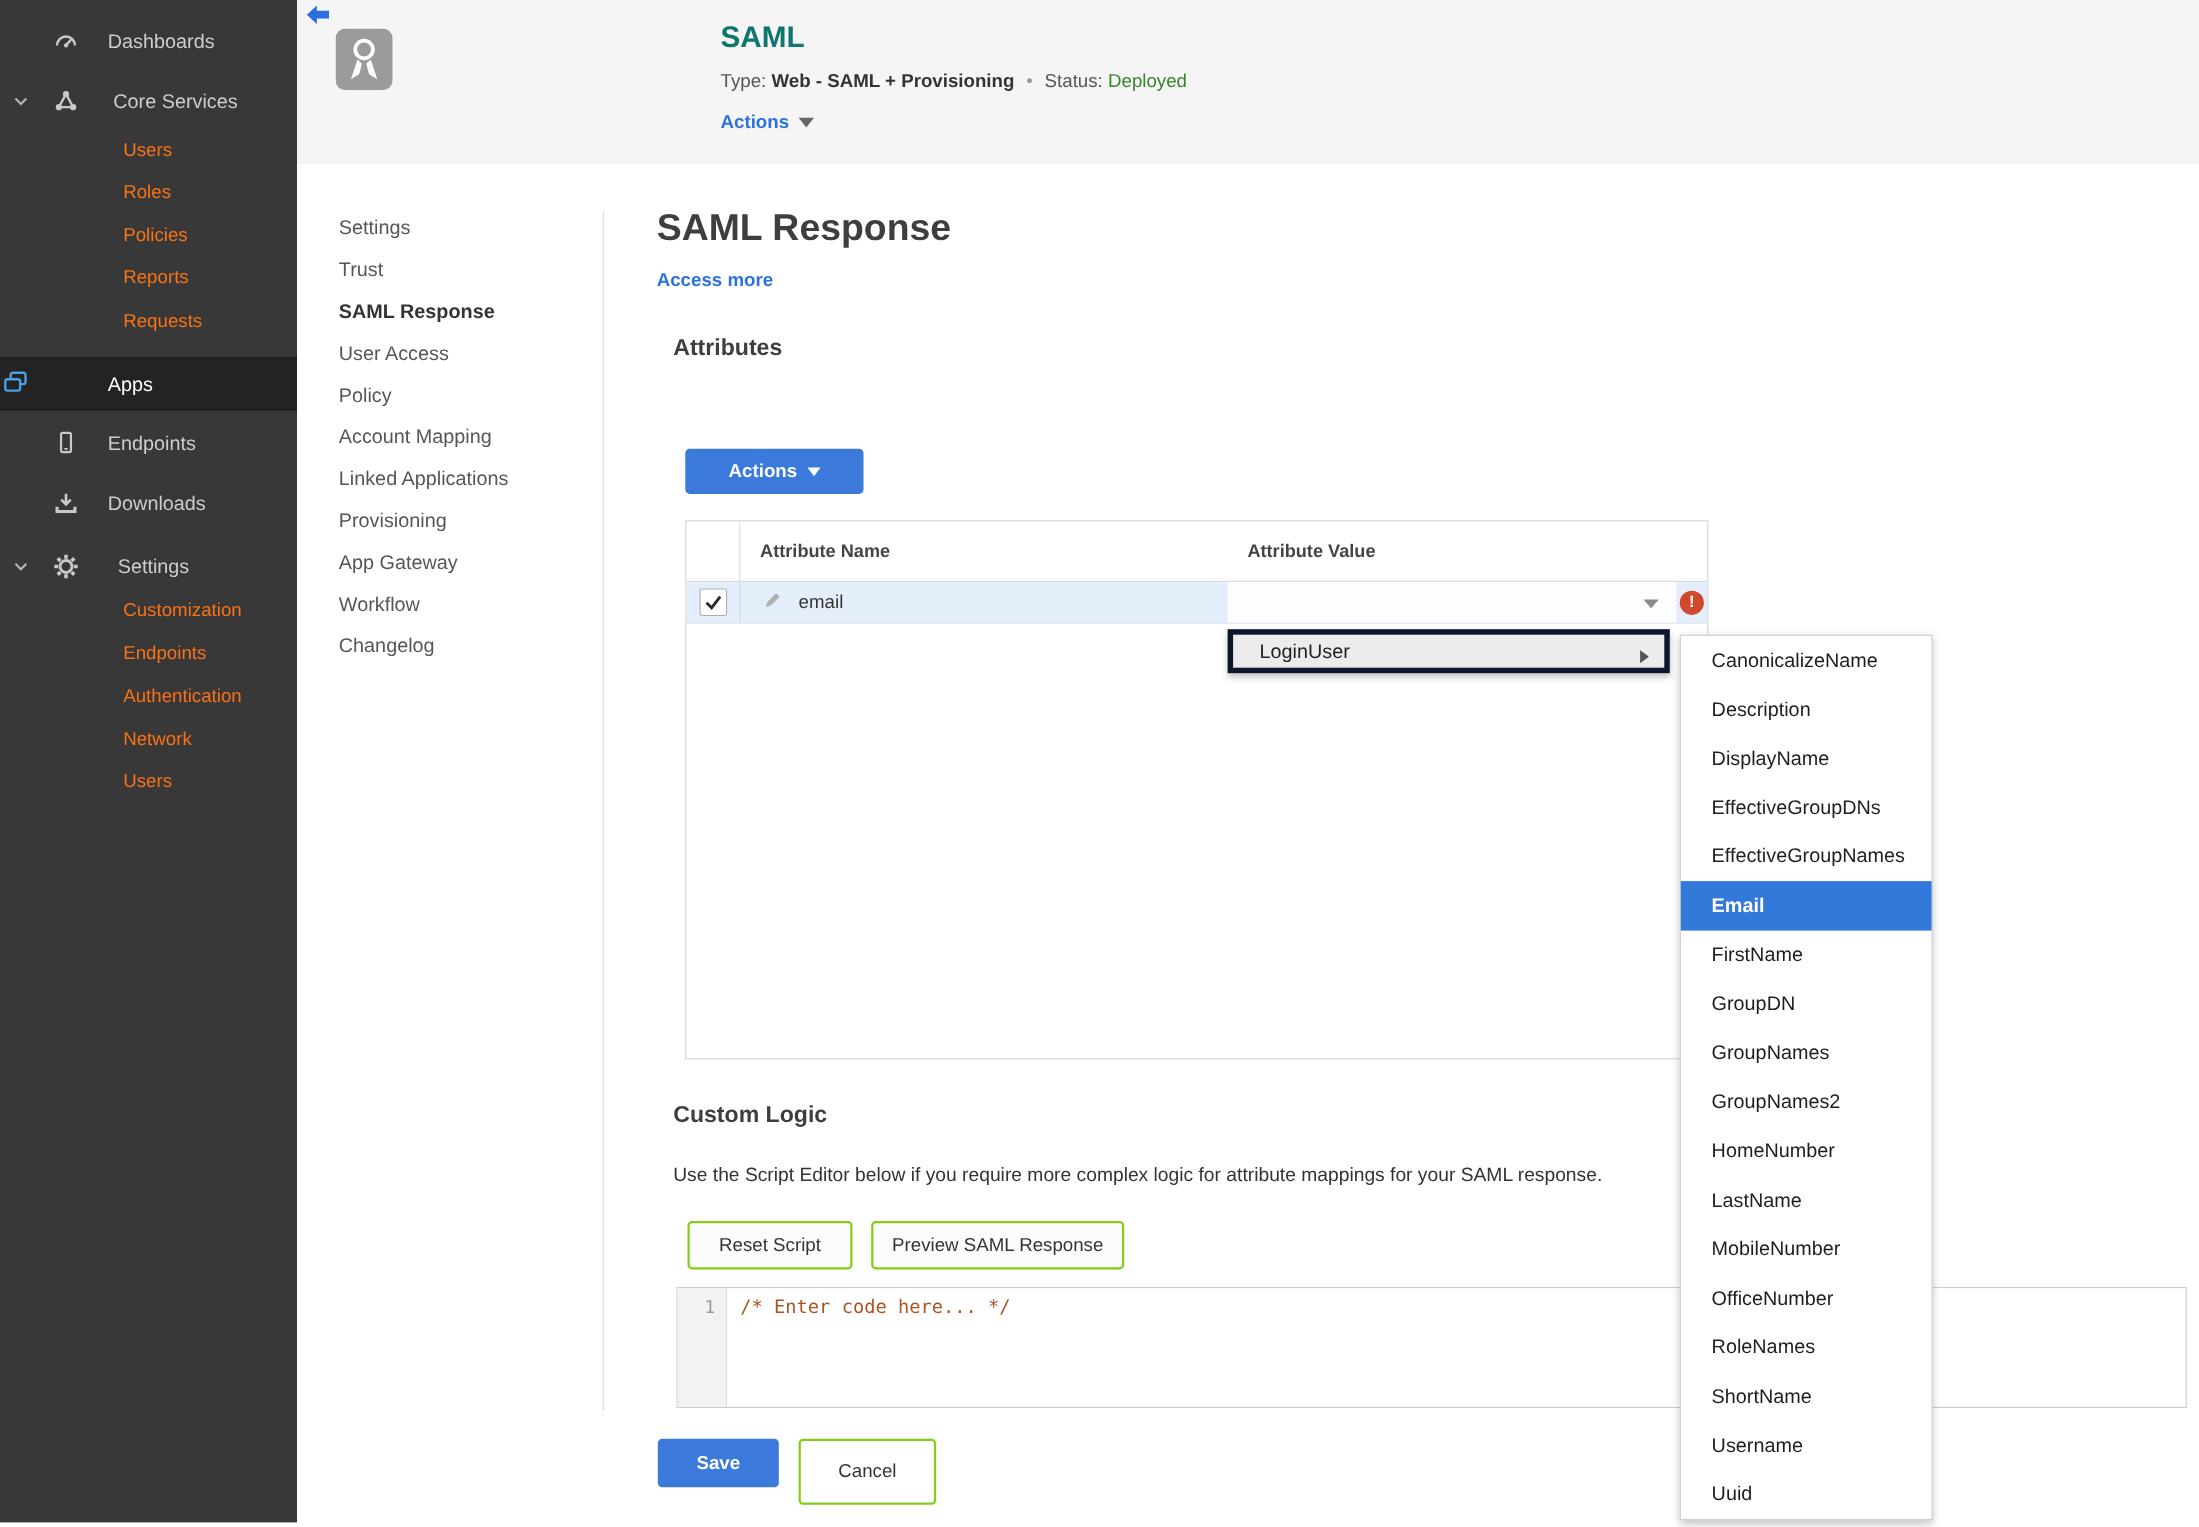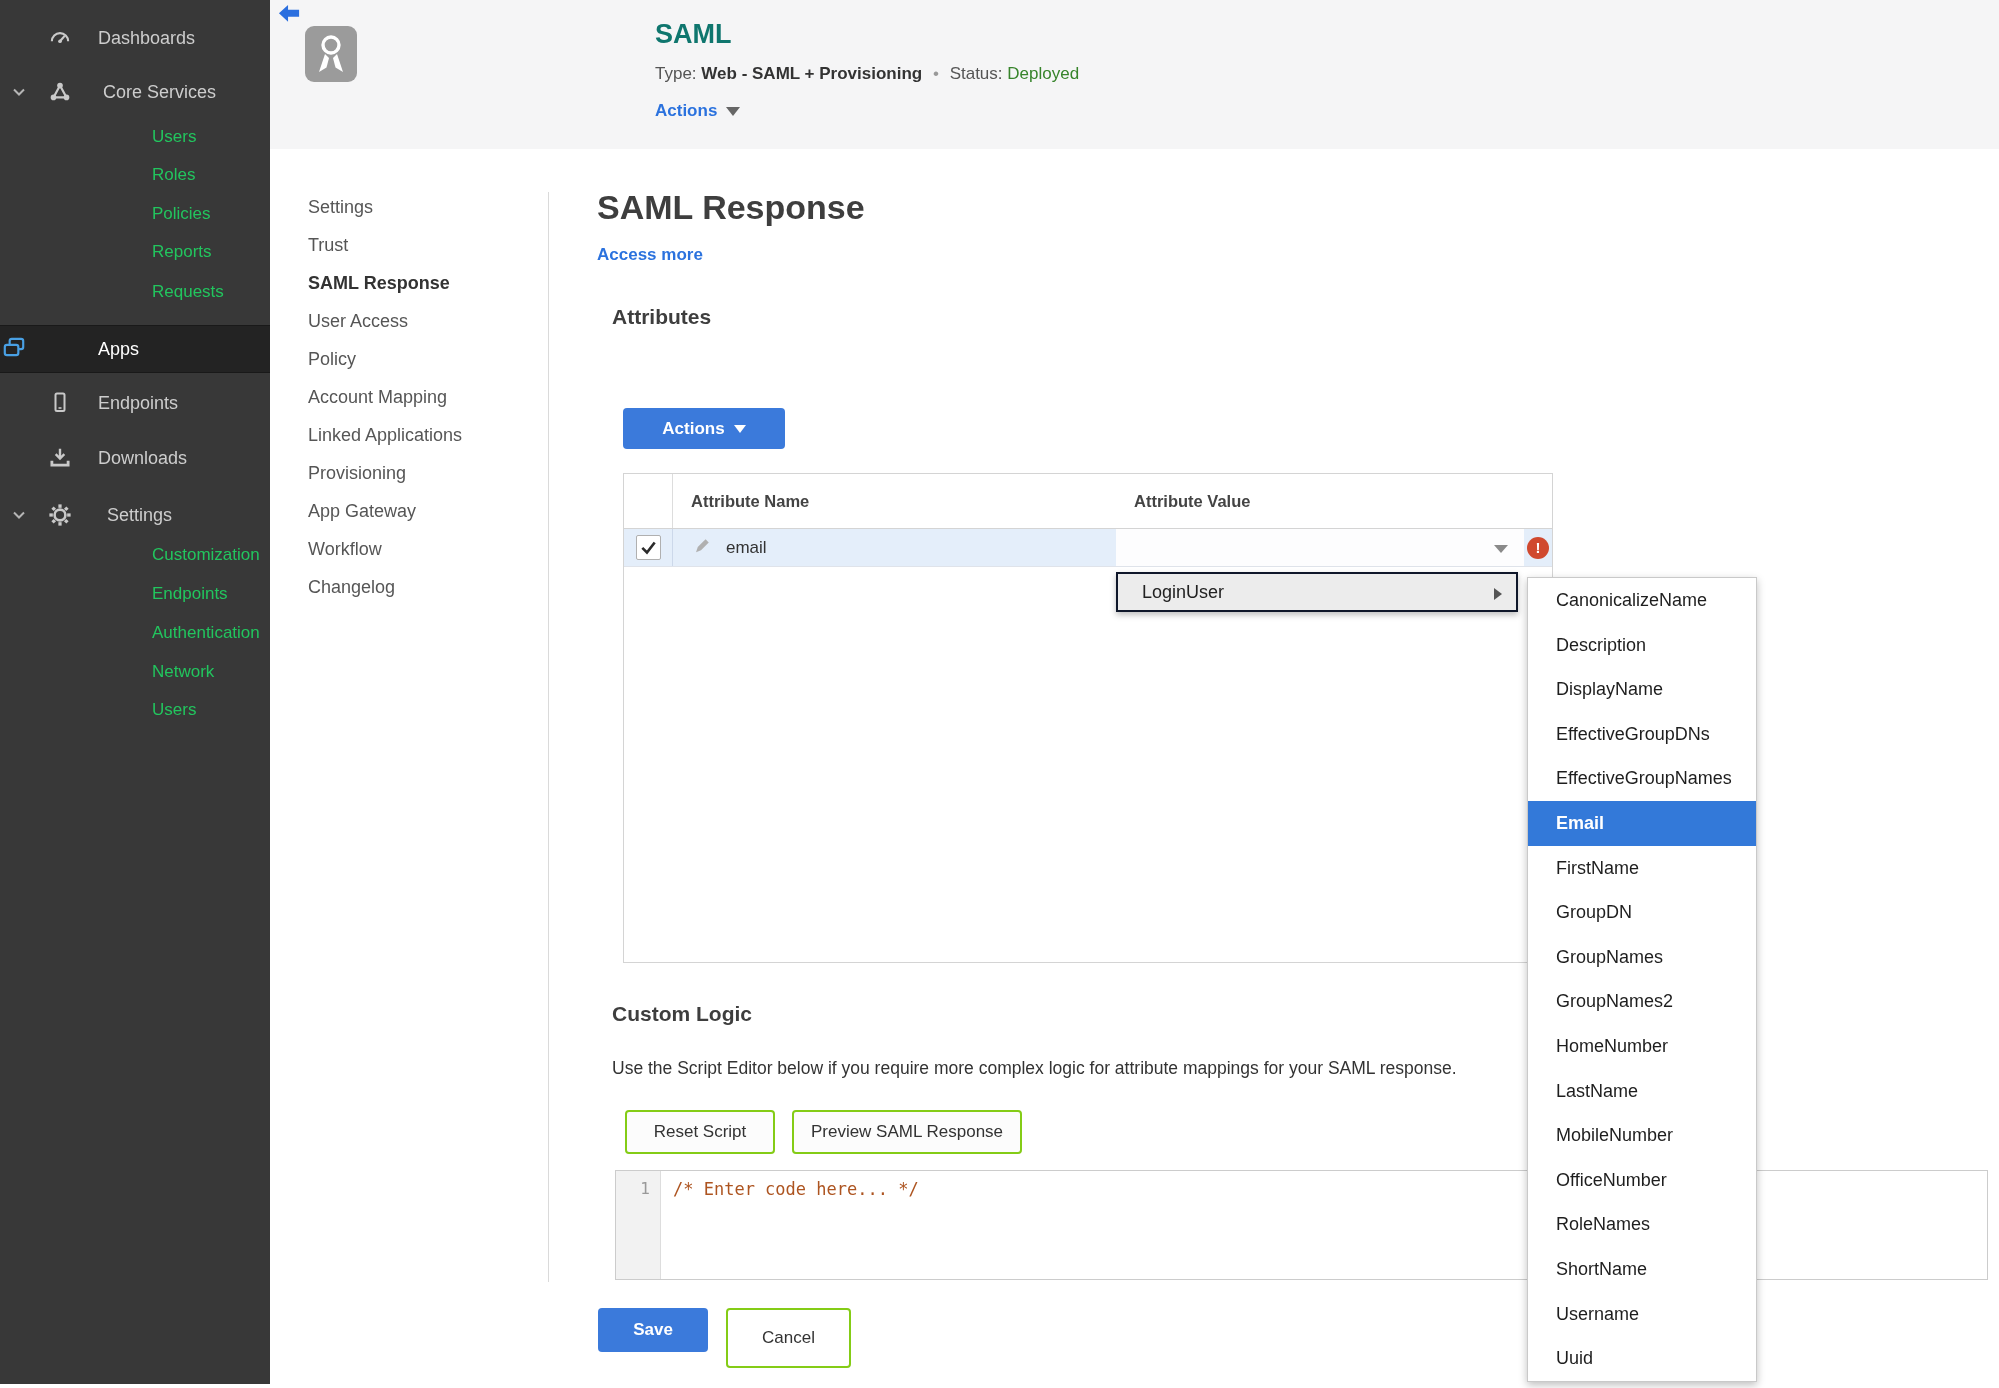--- a/index.html
+++ b/index.html
@@ -7,21 +7,21 @@
   body { font-family:"Liberation Sans", sans-serif; color:#3c3c3c; }
   #app { position:relative; width:1999px; height:1388px; background:#fff; }
   .abs { position:absolute; }
 
   
   .sidebar { position:absolute; left:0; top:0; width:270px; height:1384px; background:#383838; }
   .side-row { position:absolute; left:0; width:270px; height:36px; display:flex; align-items:center; cursor:pointer; }
   .side-row .ic { position:absolute; left:46px; width:28px; height:28px; display:flex; align-items:center; justify-content:center; }
   .side-row .chev { position:absolute; left:10px; width:18px; height:18px; display:flex; align-items:center; justify-content:center; }
   .side-label { position:absolute; left:98px; font-size:18px; color:#cdcdcd; white-space:nowrap; }
-  .side-sub { position:absolute; left:112px; font-size:17px; color:#22c55e; white-space:nowrap; cursor:pointer; height:30px; line-height:30px;margin-left:40px; }
+  .side-sub { position:absolute; left:112px; font-size:17px; color:#f97316; white-space:nowrap; cursor:pointer; height:30px; line-height:30px; }
   .side-active-band { position:absolute; left:0; top:325px; width:270px; height:48px; background:#232323; border-top:1px solid #191919; border-bottom:1px solid #191919; display:flex; align-items:center; cursor:pointer; }
   .side-active-band .side-label { color:#ffffff; font-weight:normal; }
 
   
   .app-header { position:absolute; left:270px; top:0; width:1729px; height:149px; background:#f5f5f6; }
   .hdr-title { position:absolute; left:385px; top:19px; font-size:27px; font-weight:bold; color:#0f766e; }
   .hdr-meta { position:absolute; left:385px; top:64px; font-size:17px; color:#555; white-space:nowrap; }
   .hdr-meta b { color:#333; }
   .hdr-meta .green { color:#37842b; font-weight:normal; }
   .hdr-actions { position:absolute; left:385px; top:101px; font-size:17px; font-weight:bold; color:#2b72de; cursor:pointer; }
@@ -52,21 +52,21 @@
   .attr-row { display:flex; height:38px; background:#e4eefa; border-bottom:1px solid #dfe3ea; align-items:stretch; cursor:pointer; }
   .attr-row .c1 { width:49px; border-right:1px solid #ccd8ea; display:flex; align-items:center; justify-content:center; }
   .attr-row .c2 { width:443px; display:flex; align-items:center; padding-left:20px; gap:14px; font-size:17px; color:#333; }
   .attr-row .c3 { flex:1; background:#fdfdfe; position:relative; cursor:pointer; }
   .attr-row .c4 { width:28px; display:flex; align-items:center; justify-content:center; }
   .checkbox { width:25px; height:25px; background:#fff; border:1px solid #b0b0b0; border-radius:2px; display:flex; align-items:center; justify-content:center; cursor:pointer; }
   .cell-caret { position:absolute; right:16px; top:16px; width:0; height:0; border-left:7px solid transparent; border-right:7px solid transparent; border-top:8px solid #8a8a8a; }
   .err-badge { width:22px; height:22px; border-radius:50%; background:#d0492f; color:#fff; font-weight:bold; font-size:15px; display:flex; align-items:center; justify-content:center; }
 
   
-  .ctx-menu { position:absolute; left:1116px; top:572px; width:402px; height:40px; background:#ececec; border:2px solid #0f172a; box-shadow:0 3px 6px rgba(0,0,0,.25); z-index:40; display:flex; align-items:center; cursor:pointer; }
+  .ctx-menu { position:absolute; left:1116px; top:572px; width:402px; height:40px; background:#ececec; border:5px solid #0f172a; box-shadow:0 3px 6px rgba(0,0,0,.25); z-index:40; display:flex; align-items:center; cursor:pointer; }
   .ctx-menu .lbl { padding-left:24px; font-size:18px; color:#222; }
   .caret-rt { position:absolute; right:14px; top:14px; width:0; height:0; border-top:6px solid transparent; border-bottom:6px solid transparent; border-left:8px solid #555; }
   .submenu { position:absolute; left:1527px; top:577px; width:230px; background:#fff; border:1px solid #c9c9c9; box-shadow:0 3px 8px rgba(0,0,0,.25); z-index:50; padding:0; }
   .submenu div { height:44.6px; line-height:44.6px; padding-left:28px; font-size:18px; color:#1e1e1e; cursor:pointer; white-space:nowrap; }
   .submenu div.selected { background:#3379d9; color:#fff; font-weight:bold; }
 
   
   .cl-desc { position:absolute; left:612px; top:1058px; z-index:5; }
   .editor { position:absolute; left:615px; top:1170px; width:1373px; height:110px; border:1px solid #ccc; background:#fff; display:flex; z-index:10; }
   .editor .gutter { width:45px; background:#f2f2f2; border-right:1px solid #ddd; text-align:right; padding:8px 10px 0 0; font-family:"DejaVu Sans Mono", monospace; font-size:16px; color:#999; }

